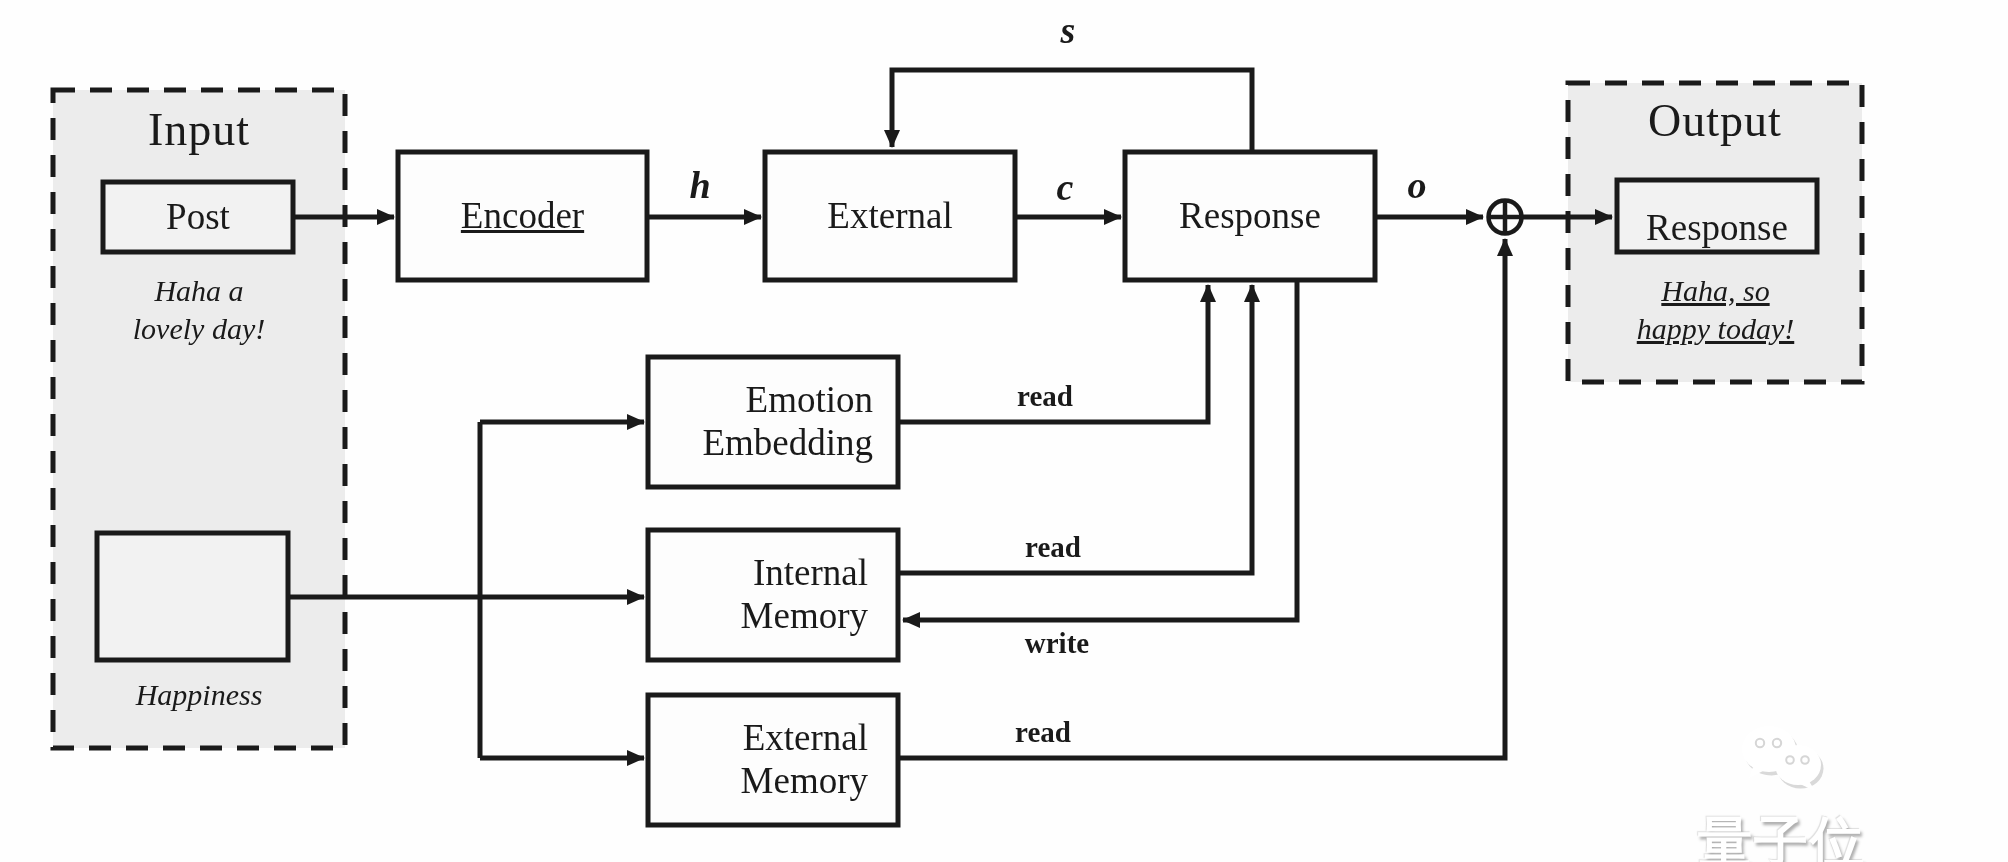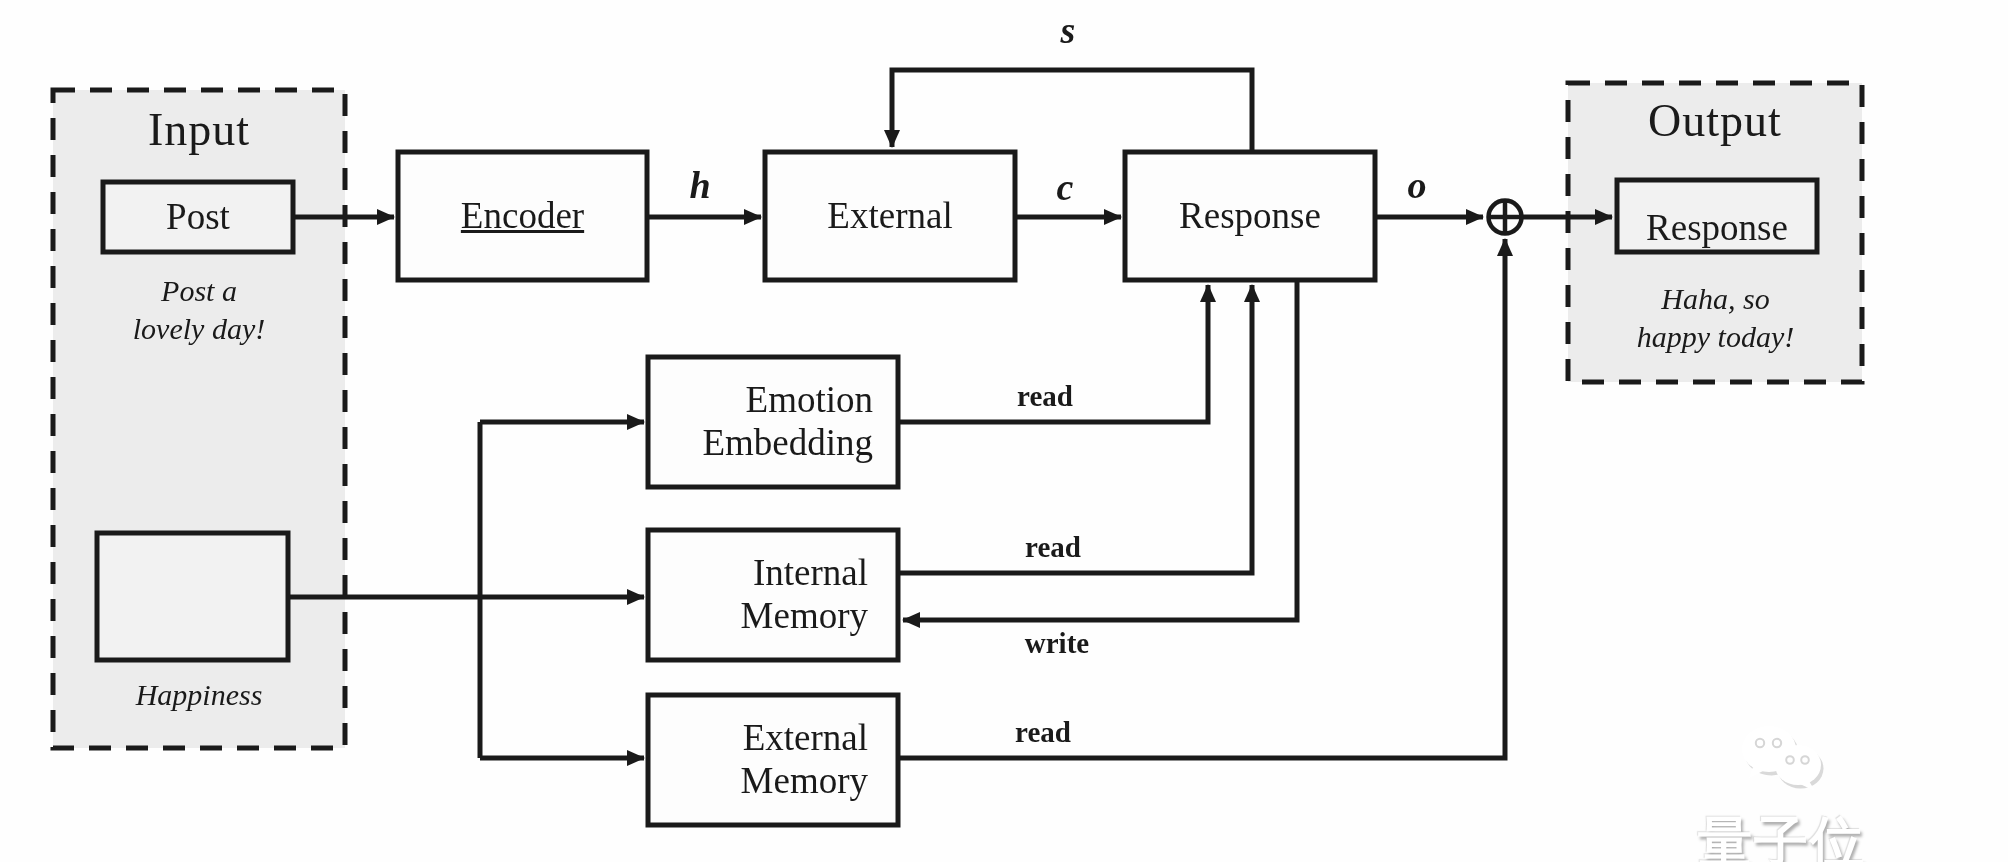--- a/index.html
+++ b/index.html
@@ -83,21 +83,21 @@
     <g>
       <circle cx="1505" cy="217" r="16.5" fill="#fdfdfd" stroke="#1a1a1a" stroke-width="4.5"></circle>
       <line x1="1505" y1="201" x2="1505" y2="233" stroke="#1a1a1a" stroke-width="4.5"></line>
       <line x1="1489" y1="217" x2="1521" y2="217" stroke="#1a1a1a" stroke-width="4.5"></line>
     </g>
   </svg>
 
   <div class="paneltitle" style="left:53px;top:103px;width:292px;">Input</div>
   <div class="boxlbl" style="left:103px;top:182px;width:190px;height:70px;">Post</div>
   <div class="example" style="left:79px;top:272px;width:240px;">
-    <div>Post a</div>
+    <div>Haha a</div>
     <div>lovely day!</div>
   </div>
   <div class="example" style="left:79px;top:676px;width:240px;">Happiness</div>
 
   <div class="boxlbl" style="left:398px;top:152px;width:249px;height:128px;text-decoration:underline;">Encoder</div>
   <div class="boxlbl" style="left:765px;top:152px;width:250px;height:128px;">External</div>
   <div class="boxlbl" style="left:1125px;top:152px;width:250px;height:128px;">Response</div>
 
   <div class="boxlbl" style="left:648px;top:357px;width:250px;height:130px;">
     <span class="inner" style="max-width:200px;">Emotion Embedding</span>
@@ -114,21 +114,21 @@
   <div class="signal" style="left:1387px;top:163px;width:60px;">o</div>
   <div class="signal" style="left:1038px;top:8px;width:60px;">s</div>
 
   <div class="edgelbl" style="left:995px;top:380px;width:100px;">read</div>
   <div class="edgelbl" style="left:1003px;top:531px;width:100px;">read</div>
   <div class="edgelbl" style="left:1002px;top:627px;width:110px;">write</div>
   <div class="edgelbl" style="left:993px;top:716px;width:100px;">read</div>
 
   <div class="paneltitle" style="left:1568px;top:94px;width:294px;">Output</div>
   <div class="boxlbl" style="left:1617px;top:192px;width:200px;height:72px;">Response</div>
-  <div class="example" style="left:1593px;top:280px;width:245px;">
+  <div class="example" style="left:1593px;top:272px;width:245px;text-decoration:underline;">
     <div>Haha, so</div>
     <div>happy today!</div>
   </div>
 
   <div id="watermark">
     <svg width="86" height="78" viewBox="0 0 86 78">
 
       <ellipse cx="30" cy="31" rx="27" ry="23" fill="#cfcfcf" opacity="0.8" transform="translate(2.5,3.5)"></ellipse>
       <ellipse cx="59" cy="47" rx="23" ry="20" fill="#cfcfcf" opacity="0.8" transform="translate(2.5,3.5)"></ellipse>
 

